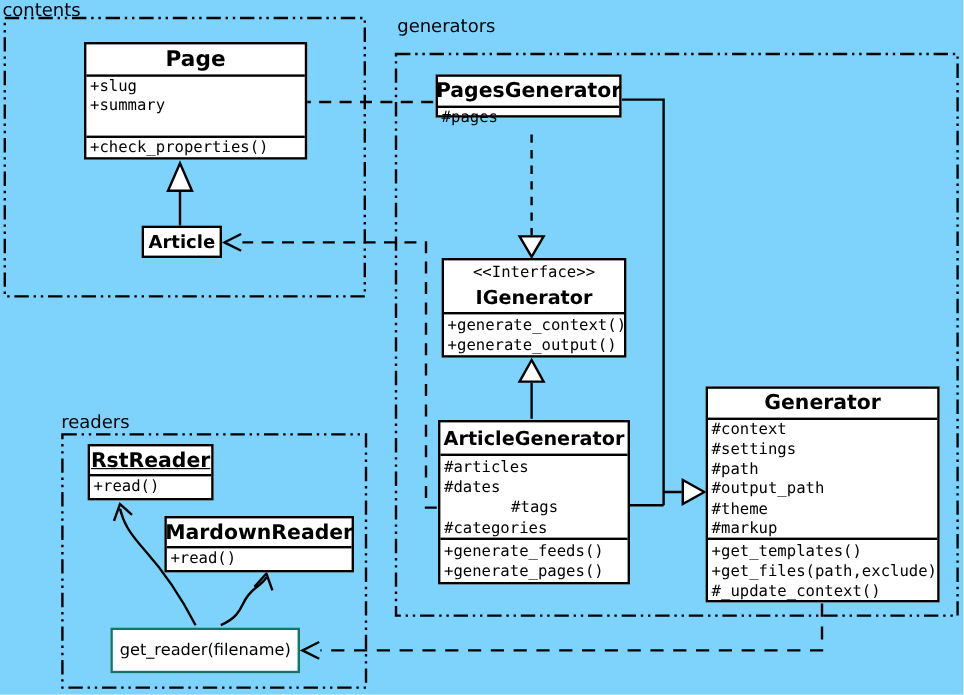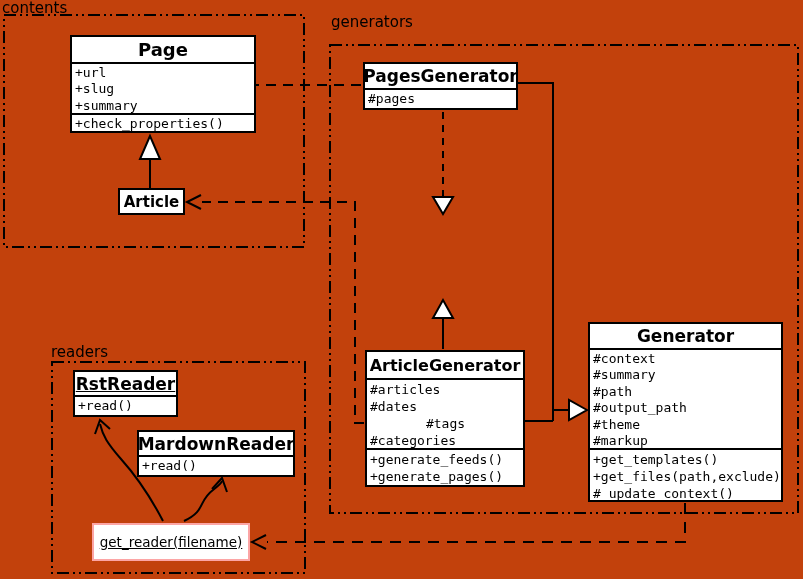--- a/index.html
+++ b/index.html
@@ -1,28 +1,28 @@
 <!DOCTYPE html>
 <html><head>
 <meta charset="utf-8">
 <style>
   html,body{margin:0;padding:0;background:#ffffff;}
-  #canvas{position:relative;width:803px;height:579px;background:#c2410c;overflow:hidden;
+  #canvas{position:relative;width:803px;height:579px;background:#7dd3fc;overflow:hidden;
           font-family:"DejaVu Sans",sans-serif;color:#000;}
   #wires{position:absolute;left:0;top:0;z-index:1;}
   .pkg-label{position:absolute;z-index:3;font:15px/15px "DejaVu Sans",sans-serif;color:#000;}
   .uml-class{position:absolute;z-index:2;background:#fff;border:2px solid #000;box-sizing:border-box;}
   .uml-title{font-family:"DejaVu Sans",sans-serif;font-weight:bold;text-align:center;
              display:flex;align-items:center;justify-content:center;box-sizing:border-box;}
   .uml-sec{border-top:2px solid #000;box-sizing:border-box;padding:1px 2px 0 3px;overflow:hidden;}
   .m{font:13px/16.4px "DejaVu Sans Mono",monospace;white-space:pre;}
   .stereo{font:13px/16px "DejaVu Sans Mono",monospace;text-align:center;}
-  .plain-box{position:absolute;z-index:2;background:#fff;border:2px solid #fca5a5;box-sizing:border-box;
+  .plain-box{position:absolute;z-index:2;background:#fff;border:2px solid #0f766e;box-sizing:border-box;
              display:flex;align-items:center;justify-content:center;
-             font:13.5px "DejaVu Sans",sans-serif;text-decoration:underline;}
+             font:13.5px "DejaVu Sans",sans-serif;}
 </style>
 </head>
 <body>
 
 <div id="canvas">
 
   <svg id="wires" width="803" height="579" viewBox="0 0 803 579">
 
     <rect x="4" y="15" width="300" height="232" fill="none" stroke="#000" stroke-width="2" stroke-dasharray="12 4 2 4 2 4"></rect>
     <rect x="330" y="45" width="468" height="468" fill="none" stroke="#000" stroke-width="2" stroke-dasharray="12 4 2 4 2 4"></rect>
@@ -56,60 +56,69 @@
     <path d="M212,489 L222,478 L227,492" stroke="#000" stroke-width="2" fill="none"></path>
   </svg>
 
   <div class="pkg-label" style="left:2px;top:1px;">contents</div>
   <div class="pkg-label" style="left:331px;top:15px;">generators</div>
   <div class="pkg-label" style="left:51px;top:345px;">readers</div>
 
   <div class="uml-class" style="left:70px;top:35px;width:186px;height:98px;">
     <div class="uml-title" style="height:25px;font-size:18px;">Page</div>
     <div class="uml-sec" style="height:51px;">
-      <div class="m">+url</div>
       <div class="m">+slug</div>
       <div class="m">+summary</div>
     </div>
     <div class="uml-sec" style="height:20px;">
       <div class="m" style="line-height:15px;">+check_properties()</div>
     </div>
   </div>
 
   <div class="uml-class" style="left:118px;top:188px;width:67px;height:27px;">
     <div class="uml-title" style="height:23px;font-size:15px;">Article</div>
   </div>
 
-  <div class="uml-class" style="left:363px;top:62px;width:155px;height:48px;">
+  <div class="uml-class" style="left:363px;top:62px;width:155px;height:36px;">
     <div class="uml-title" style="height:24px;font-size:17px;">PagesGenerator</div>
     <div class="uml-sec" style="height:22px;">
       <div class="m">#pages</div>
     </div>
   </div>
 
+  <div class="uml-class" style="left:368px;top:215px;width:154px;height:83px;">
+    <div style="height:43px;padding-top:3px;box-sizing:border-box;">
+      <div class="stereo">&lt;&lt;Interface&gt;&gt;</div>
+      <div class="uml-title" style="height:22px;font-size:16px;">IGenerator</div>
+    </div>
+    <div class="uml-sec" style="height:38px;">
+      <div class="m" style="line-height:17px;">+generate_context()</div>
+      <div class="m" style="line-height:17px;">+generate_output()</div>
+    </div>
+  </div>
 
   <div class="uml-class" style="left:365px;top:350px;width:160px;height:137px;">
     <div class="uml-title" style="height:26px;font-size:16px;">ArticleGenerator</div>
     <div class="uml-sec" style="height:70px;">
       <div class="m" style="line-height:17px;">#articles</div>
       <div class="m" style="line-height:17px;">#dates</div>
       <div class="m" style="line-height:17px;text-align:center;">#tags</div>
       <div class="m" style="line-height:17px;">#categories</div>
     </div>
     <div class="uml-sec" style="height:39px;">
       <div class="m" style="line-height:17px;">+generate_feeds()</div>
       <div class="m" style="line-height:17px;">+generate_pages()</div>
     </div>
   </div>
 
   <div class="uml-class" style="left:588px;top:322px;width:195px;height:180px;">
     <div class="uml-title" style="height:24px;font-size:17px;">Generator</div>
     <div class="uml-sec" style="height:100px;">
       <div class="m">#context</div>
-      <div class="m">#summary</div>
+      <div class="m">#settings</div>
       <div class="m">#path</div>
       <div class="m">#output_path</div>
       <div class="m">#theme</div>
       <div class="m">#markup</div>
     </div>
     <div class="uml-sec" style="height:54px;">
       <div class="m" style="line-height:17px;">+get_templates()</div>
       <div class="m" style="line-height:17px;">+get_files(path,exclude)</div>
       <div class="m" style="line-height:17px;">#_update_context()</div>
     </div>

